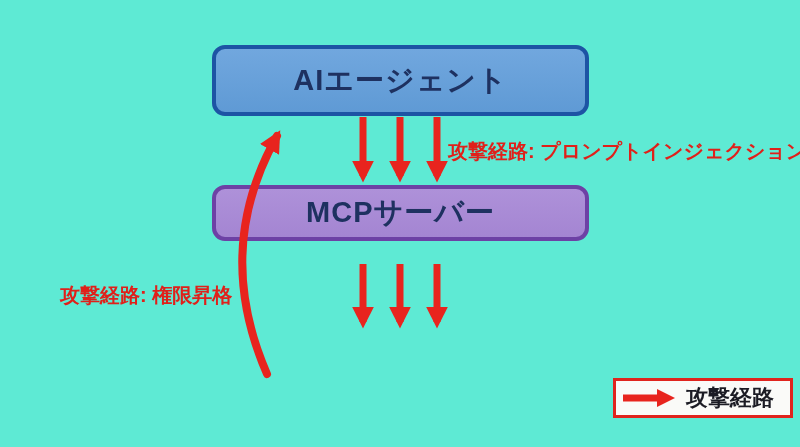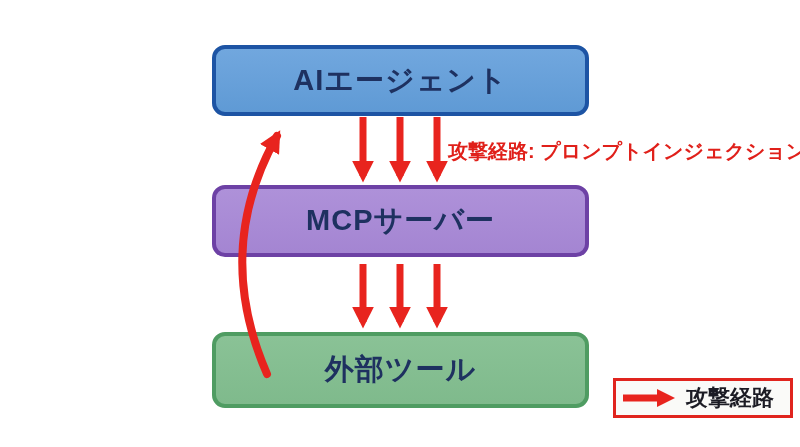--- a/index.html
+++ b/index.html
@@ -4,41 +4,41 @@
 <style>
   html, body { margin: 0; padding: 0; }
   body {
     font-family: "Liberation Sans", "DejaVu Sans", sans-serif;
     background: #e4e6e5;
   }
   .canvas {
     position: relative;
     width: 800px;
     height: 447px;
-    background: #ffffff;
+    background: #5eead4;
     overflow: hidden;
   }
   
   .node {
     position: absolute;
     left: 212px;
     width: 377px;
     box-sizing: border-box;
     border-radius: 13px;
     display: flex;
     align-items: center;
     justify-content: center;
     font-weight: bold;
     font-size: 29px;
     letter-spacing: 1px;
     color: #1e3160;
     z-index: 1;
   }
   .node-ai  { top: 45px;  height: 71px; background: linear-gradient(180deg,#71a7de,#5f9ad5); border: 4px solid #1d54a4; }
-  .node-mcp { top: 185px; height: 72px; background: linear-gradient(180deg,#ae91d9,#a485d2); border: 4px solid #6d41a5; }
+  .node-mcp { top: 185px; height: 56px; background: linear-gradient(180deg,#ae91d9,#a485d2); border: 4px solid #6d41a5; }
   .node-ext { top: 332px; height: 76px; background: linear-gradient(180deg,#8ac296,#7fba8c); border: 4px solid #4f9c62; }
   
   .overlay {
     position: absolute;
     left: 0; top: 0;
     z-index: 2;
     pointer-events: none;
   }
   
   .edge-label {
@@ -77,43 +77,41 @@
 <body>
 
 <div class="canvas">
 
   <div class="node node-ai">
     <span>AIエージェント</span>
   </div>
   <div class="node node-mcp">
     <span>MCPサーバー</span>
   </div>
-  <div class="node node-ext">
-    <span>外部ツール</span>
-  </div>
 
   <svg class="overlay" width="800" height="447" viewBox="0 0 800 447">
     <defs>
       <marker id="ah" viewBox="0 0 10 10" refX="7" refY="5" markerWidth="22" markerHeight="22" orient="auto" markerUnits="userSpaceOnUse">
         <path d="M0 0 L10 5 L0 10 z" fill="#e8241e"></path>
       </marker>
     </defs>
 
     <path d="M363 117 L363 176" stroke="#e8241e" stroke-width="7" fill="none" marker-end="url(#ah)"></path>
     <path d="M400 117 L400 176" stroke="#e8241e" stroke-width="7" fill="none" marker-end="url(#ah)"></path>
     <path d="M437 117 L437 176" stroke="#e8241e" stroke-width="7" fill="none" marker-end="url(#ah)"></path>
 
     <path d="M363 264 L363 322" stroke="#e8241e" stroke-width="7" fill="none" marker-end="url(#ah)"></path>
     <path d="M400 264 L400 322" stroke="#e8241e" stroke-width="7" fill="none" marker-end="url(#ah)"></path>
     <path d="M437 264 L437 322" stroke="#e8241e" stroke-width="7" fill="none" marker-end="url(#ah)"></path>
 
     <path d="M267 374 Q213 250 277 136" stroke="#e8241e" stroke-width="8" fill="none" stroke-linecap="round" marker-end="url(#ah)"></path>
   </svg>
 
   <div class="edge-label label-pi">攻撃経路: プロンプトインジェクション</div>
+  <div class="edge-label label-pe">攻撃経路: 権限昇格</div>
 
   <div class="legend">
     <svg class="legend-arrow" width="56" height="20" viewBox="0 0 56 20">
       <path d="M2 10 L37 10" stroke="#e8241e" stroke-width="7" fill="none"></path>
       <path d="M36 1 L54 10 L36 19 z" fill="#e8241e"></path>
     </svg>
     <span class="legend-label">攻撃経路</span>
   </div>
 
 </div>

